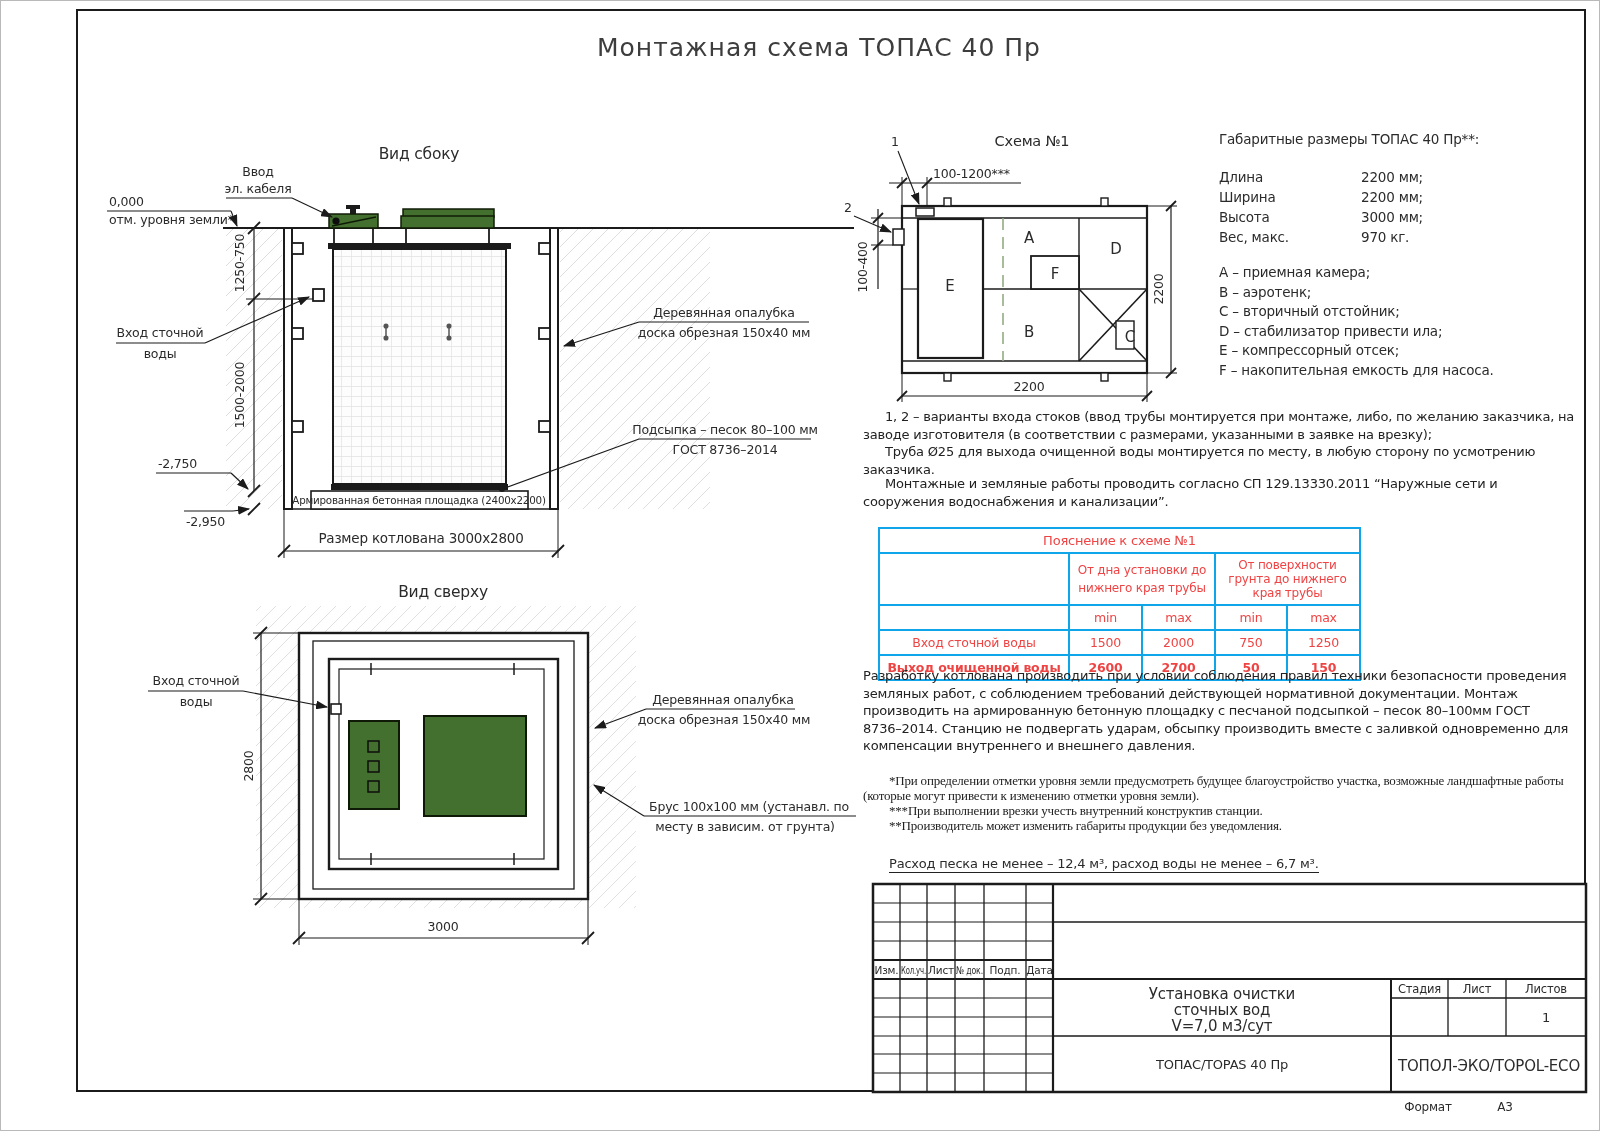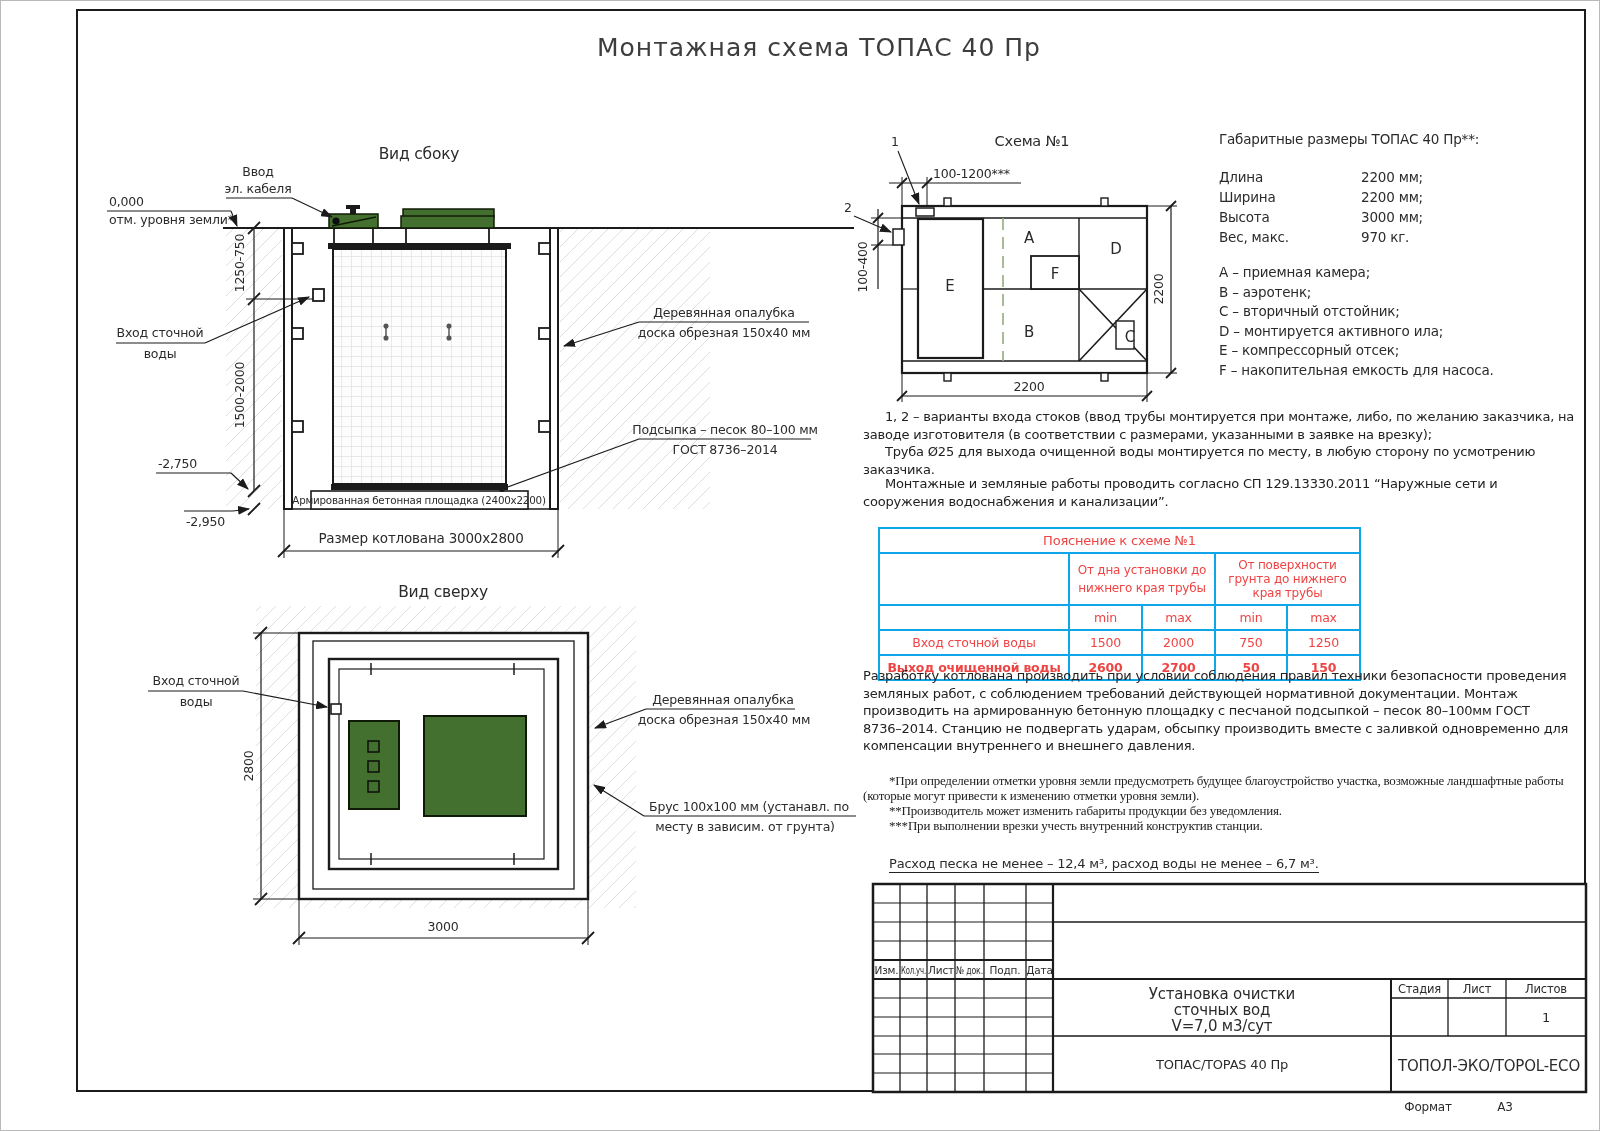--- a/index.html
+++ b/index.html
@@ -349,21 +349,21 @@
         </div>
       <div class="row">
           <span class="l">Вес, макс.</span>
           <span>970 кг.</span>
         </div>
     </div>
     <div class="legend" style="margin-top:15px;">
       <div>A – приемная камера;</div>
       <div>B – аэротенк;</div>
       <div>C – вторичный отстойник;</div>
-      <div>D – монтируется активного ила;</div>
+      <div>D – стабилизатор привести ила;</div>
       <div>E – компрессорный отсек;</div>
       <div>F – накопительная емкость для насоса.</div>
     </div>
   </div>
 
   <div class="abs p" style="left:862px;top:407px;width:712px;">
     <p>1, 2 – варианты входа  стоков (ввод трубы монтируется при монтаже, либо, по желанию заказчика, на заводе изготовителя (в соответствии с размерами, указанными в заявке на врезку);</p>
     <p>Труба Ø25 для выхода очищенной воды монтируется по месту, в любую сторону по усмотрению заказчика.</p>
   </div>
 
@@ -411,22 +411,22 @@
     </tr>
   </tbody>
     </table>
 
   <div class="abs p" id="attention" style="left:862px;top:666px;width:706px;">
     <p style="text-indent:0;">Разработку котлована производить при условии соблюдения правил техники безопасности проведения земляных работ, с соблюдением требований действующей нормативной документации.  Монтаж производить на армированную бетонную площадку с песчаной подсыпкой – песок 80–100мм ГОСТ 8736–2014. Станцию не подвергать ударам, обсыпку производить вместе с заливкой одновременно для компенсации внутреннего и внешнего давления.</p>
   </div>
 
   <div class="abs p fn" style="left:862px;top:772px;width:706px;">
     <p>*При определении отметки уровня земли предусмотреть будущее благоустройство участка, возможные ландшафтные работы (которые могут привести к изменению отметки уровня земли).</p>
+    <p>***При выполнении врезки учесть внутренний конструктив станции.</p>
     <p>**Производитель может изменить габариты продукции без уведомления.</p>
-    <p>***При выполнении врезки учесть внутренний конструктив станции.</p>
   </div>
 
   <div class="abs" id="consumption" style="left:888px;top:852px;">
     <span>Расход песка не менее – 12,4 м³, расход воды не менее – 6,7 м³.</span>
   </div>
 
   <svg class="abs" style="left:860px;top:880px;" width="740" height="240" viewBox="0 0 740 240">
     <g stroke="#1b1b1b">
       <rect x="12" y="3" width="713" height="208" fill="#fff" stroke-width="2.5"></rect>
 

